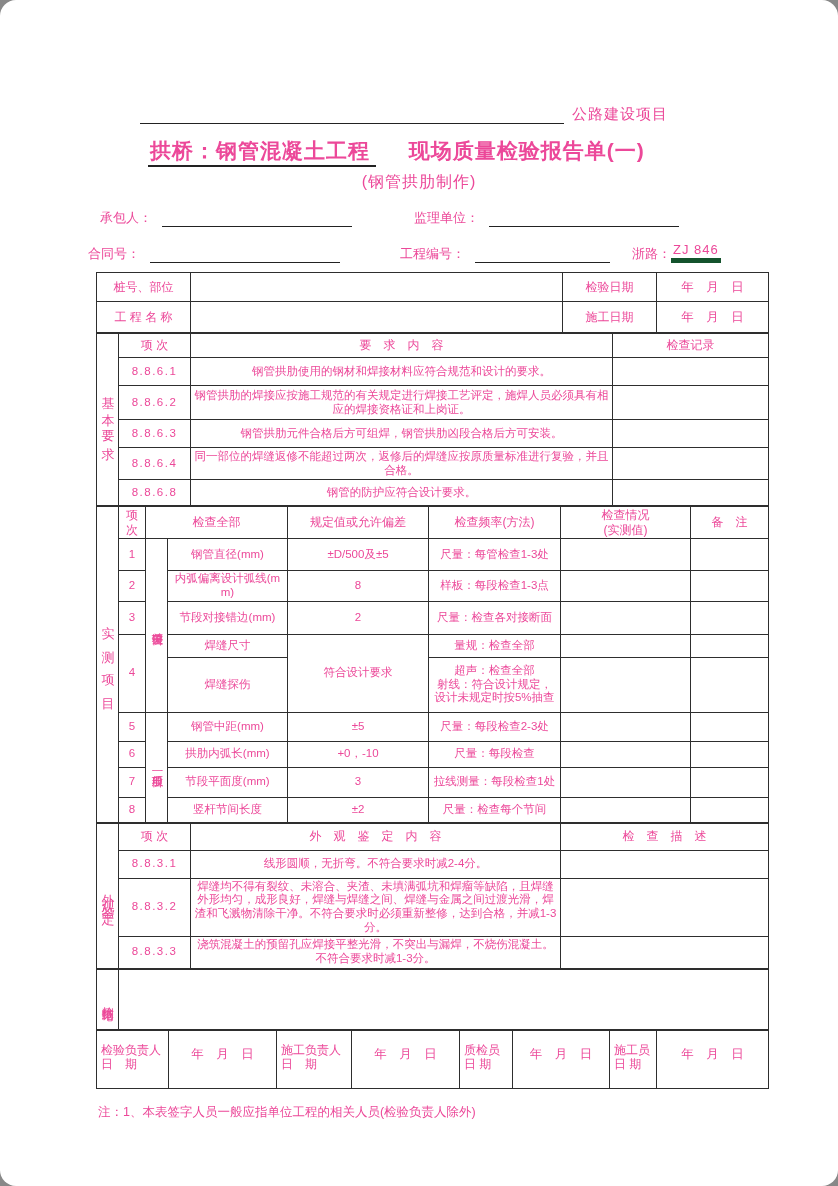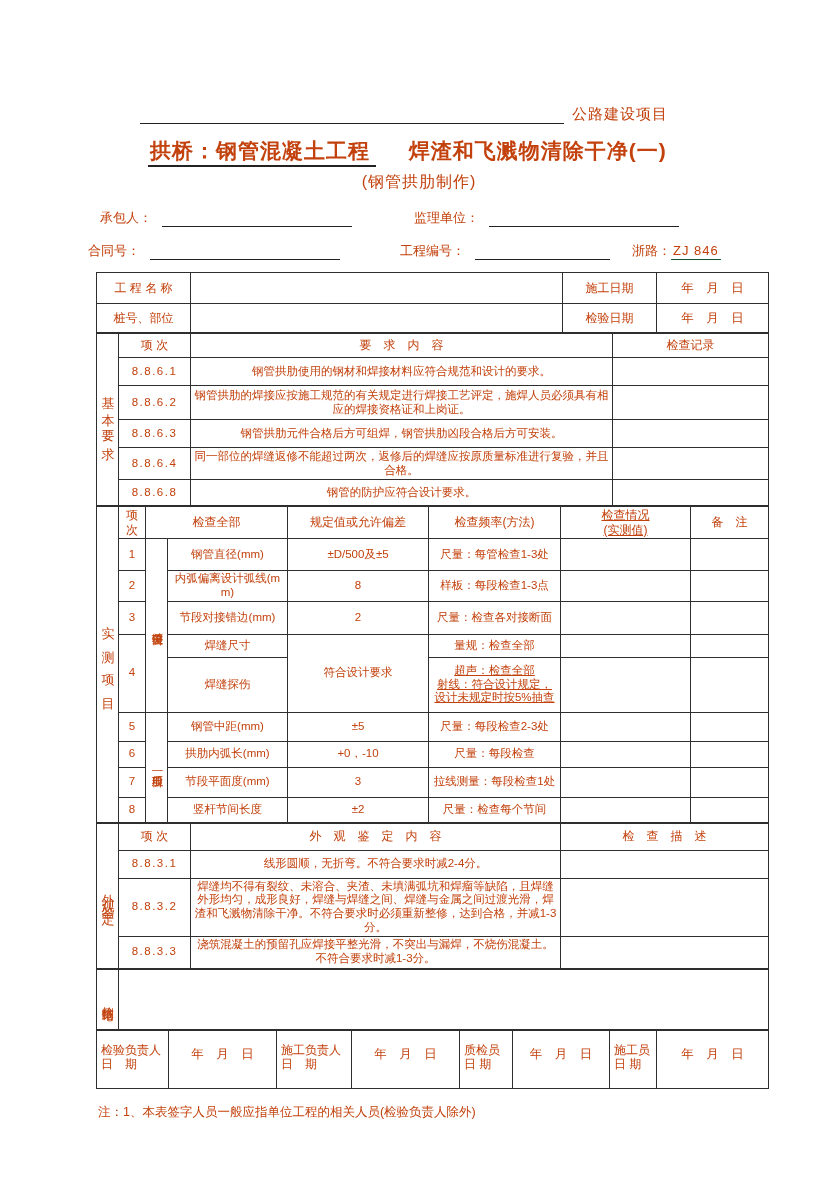--- a/index.html
+++ b/index.html
@@ -1,44 +1,44 @@
 <!DOCTYPE html>
 <html><head>
 <meta charset="utf-8">
 <style>
   html,body{margin:0;padding:0;background:#888;}
   .page{position:relative;width:838px;height:1186px;background:#ffffff;margin:0 auto;
-        font-family:"Liberation Sans","DejaVu Sans",sans-serif;color:#c2410c;overflow:hidden;}
+        font-family:"Liberation Sans","DejaVu Sans",sans-serif;color:#ec4899;overflow:hidden;border-radius:16px;}
   .abs{position:absolute;}
   
   .proj-line{top:103px;left:140px;width:540px;display:flex;align-items:flex-end;}
   .proj-underline{display:inline-block;width:424px;border-bottom:1.5px solid #222;height:20px;}
   .proj-type{font-size:15px;margin-left:8px;letter-spacing:1px;}
   .title-row{top:137px;left:148px;font-size:21px;font-weight:bold;letter-spacing:1px;white-space:nowrap;}
   .title-main{border-bottom:2px solid #222;padding:0 6px 3px 2px;}
   .title-rest{margin-left:26px;}
   .subtitle{top:172px;left:0;width:838px;text-align:center;font-size:16px;letter-spacing:1px;}
   .field-row{display:flex;align-items:flex-end;font-size:13px;}
   .fr1{top:209px;left:100px;}
   .fr2{top:242px;left:88px;}
   .blank{display:inline-block;border-bottom:1px solid #222;height:17px;}
   .b190{width:190px;margin-left:10px;}
   .b135{width:135px;margin-left:10px;}
   .flabel2{margin-left:62px;}
   .flabel3{margin-left:60px;}
   .code{margin-left:22px;white-space:nowrap;}
-  .code-val{border-bottom:1px solid #14532d;padding:0 2px 1px 2px;letter-spacing:1px;}
+  .code-val{border-bottom:5px solid #14532d;padding:0 2px 1px 2px;letter-spacing:1px;}
   
   .sheet{position:absolute;left:96px;top:272px;width:672px;}
   table{border-collapse:collapse;table-layout:fixed;width:672px;font-size:11.5px;}
   td{border:1px solid #2e2e2e;padding:1px 3px;vertical-align:middle;line-height:1.2;
      overflow:hidden;word-break:break-all;}
   .c{text-align:center;}
   .l{text-align:center;}
-  .preline{white-space:pre-line;text-decoration:underline;}
+  .preline{white-space:pre-line;}
   .hdr{font-size:12px;text-align:center;}
   .no-cell{text-align:center;letter-spacing:1.5px;font-size:11.5px;}
   .vlabel{writing-mode:vertical-lr;text-orientation:upright;margin:0 auto;font-size:13px;text-align:center;}
   .vl-basic{letter-spacing:17px;}
   .vl-meas{letter-spacing:24px;}
   .vl-app{letter-spacing:6px;}
   .vl-con{letter-spacing:1px;font-size:12px;}
   .vl-group{writing-mode:vertical-lr;text-orientation:upright;margin:0 auto;font-size:11.5px;letter-spacing:1px;}
   
   .sig td{padding:0;}
@@ -53,21 +53,21 @@
 <body>
 
 <div class="page">
 
   <div class="abs proj-line">
     <span class="proj-underline"></span>
     <span class="proj-type">公路建设项目</span>
   </div>
   <div class="abs title-row">
     <span class="title-main">拱桥：钢管混凝土工程</span>
-    <span class="title-rest">焊渣和飞溅物清除干净(一)</span>
+    <span class="title-rest">现场质量检验报告单(一)</span>
   </div>
   <div class="abs field-row fr1">
     <span>承包人：</span>
     <span class="blank b190"></span>
     <span class="flabel2">监理单位：</span>
     <span class="blank b190"></span>
   </div>
 
   <div class="abs subtitle">(钢管拱肋制作)</div>
   <div class="abs field-row fr2">
@@ -82,30 +82,30 @@
   <div class="sheet">
 
     <table>
       <colgroup>
           <col style="width:94px">
           <col style="width:372px">
           <col style="width:94px">
           <col style="width:112px">
         </colgroup>
       <tbody>
-          <tr style="height:31px">
+          <tr style="height:29px">
+        <td class="hdr">桩号、部位</td>
+        <td></td>
+        <td class="hdr">检验日期</td>
+        <td class="date-cell">年　月　日</td>
+      </tr>
+      <tr style="height:31px">
         <td class="hdr">工 程 名 称</td>
         <td></td>
         <td class="hdr">施工日期</td>
-        <td class="date-cell">年　月　日</td>
-      </tr>
-      <tr style="height:29px">
-        <td class="hdr">桩号、部位</td>
-        <td></td>
-        <td class="hdr">检验日期</td>
         <td class="date-cell">年　月　日</td>
       </tr>
     </tbody>
       </table>
 
     <table>
       <colgroup>
           <col style="width:22px">
           <col style="width:72px">
           <col style="width:422px">

